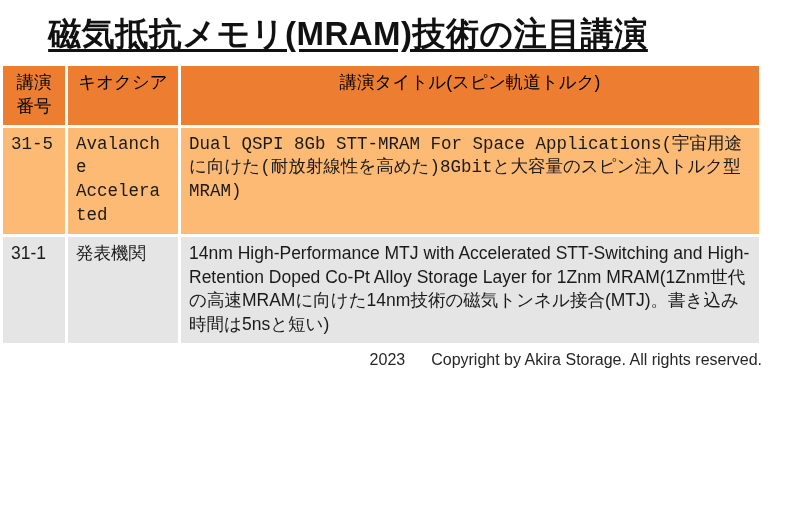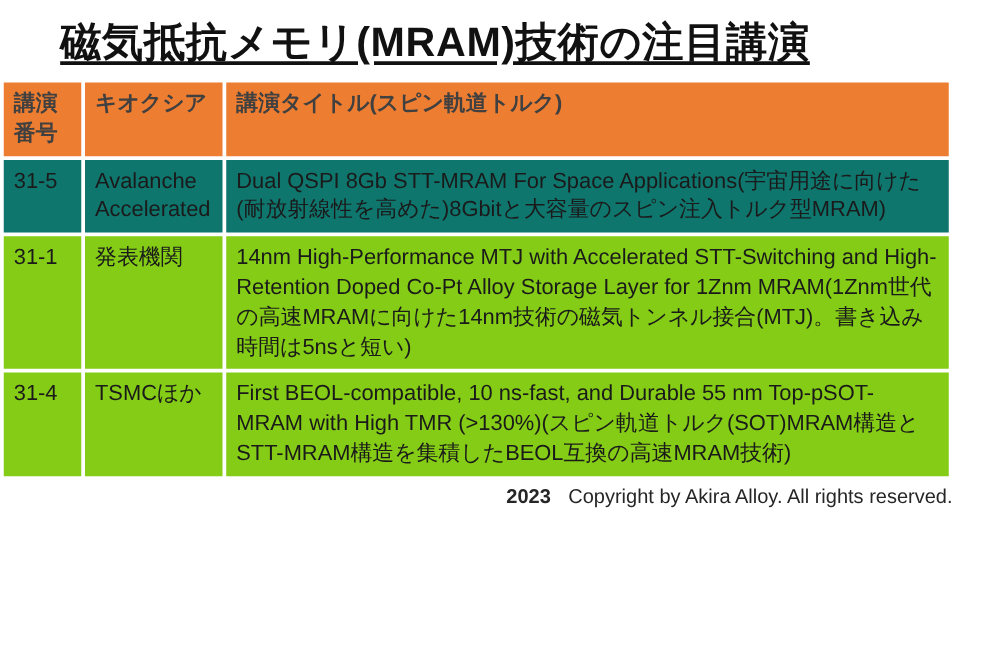--- a/index.html
+++ b/index.html
@@ -41,34 +41,35 @@
   th, td {
     vertical-align: top;
     text-align: left;
     padding: 5px 8px 6px 8px;
     font-size: 17.5px;
     line-height: 1.36;
     word-wrap: break-word;
   }
   thead th {
     background: #ED7D31;
-    color: #404040;
-    font-weight: bold;
+    color: #000000;
+    font-weight: normal;
     height: 44px;
+    text-align: center;
   }
-  tbody tr.band-dark td  { background: #0f766e; }
-  tbody tr.band-light td { background: #84cc16; }
+  tbody tr.band-dark td  { background: #fdba74; font-family: Liberation Mono, monospace; }
+  tbody tr.band-light td { background: #e5e5e5; }
   .footer {
     width: 762px;
     margin: 5px auto 0 auto;
     text-align: right;
     font-size: 16px;
     color: #262626;
   }
-  .footer .year { margin-right: 14px; font-weight: bold; }
+  .footer .year { margin-right: 26px; }
 </style>
 </head>
 <body>
 
 <div class="slide">
 
   <h1 class="slide-title">磁気抵抗メモリ(MRAM)技術の注目講演</h1>
 
   <table class="talks">
     <colgroup>
@@ -87,25 +88,20 @@
       <tr class="band-dark">
         <td>31-5</td>
         <td>Avalanche Accelerated</td>
         <td>Dual QSPI 8Gb STT-MRAM For Space Applications(宇宙用途に向けた(耐放射線性を高めた)8Gbitと大容量のスピン注入トルク型MRAM)</td>
       </tr>
       <tr class="band-light">
         <td>31-1</td>
         <td>発表機関</td>
         <td>14nm High-Performance MTJ with Accelerated STT-Switching and High-Retention Doped Co-Pt Alloy Storage Layer for 1Znm MRAM(1Znm世代の高速MRAMに向けた14nm技術の磁気トンネル接合(MTJ)。書き込み時間は5nsと短い)</td>
       </tr>
-      <tr class="band-light">
-        <td>31-4</td>
-        <td>TSMCほか</td>
-        <td>First BEOL-compatible, 10 ns-fast, and Durable 55 nm Top-pSOT-MRAM with High TMR (&gt;130%)(スピン軌道トルク(SOT)MRAM構造とSTT-MRAM構造を集積したBEOL互換の高速MRAM技術)</td>
-      </tr>
     </tbody>
   </table>
 
   <div class="footer">
-    <span class="year">2023</span><span>Copyright by Akira Alloy. All rights reserved.</span>
+    <span class="year">2023</span><span>Copyright by Akira Storage. All rights reserved.</span>
   </div>
 
 </div>
 
 </body></html>

